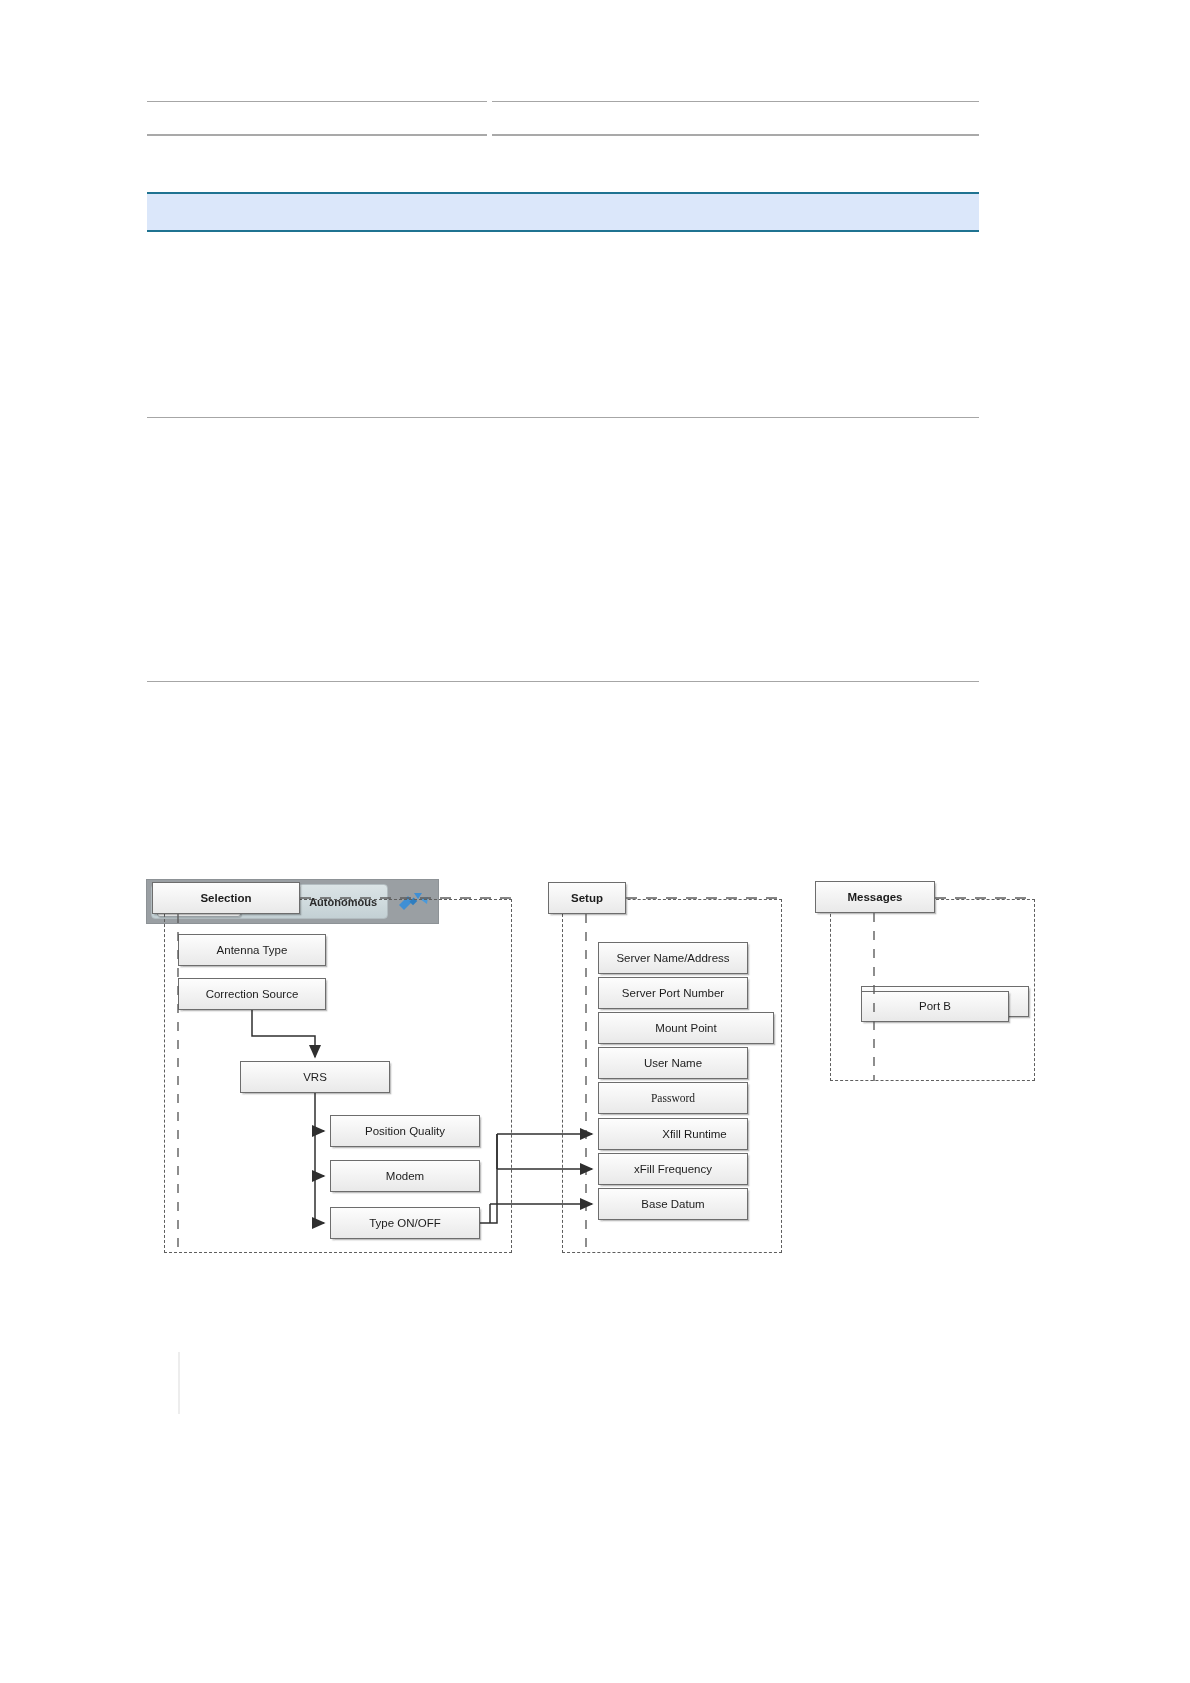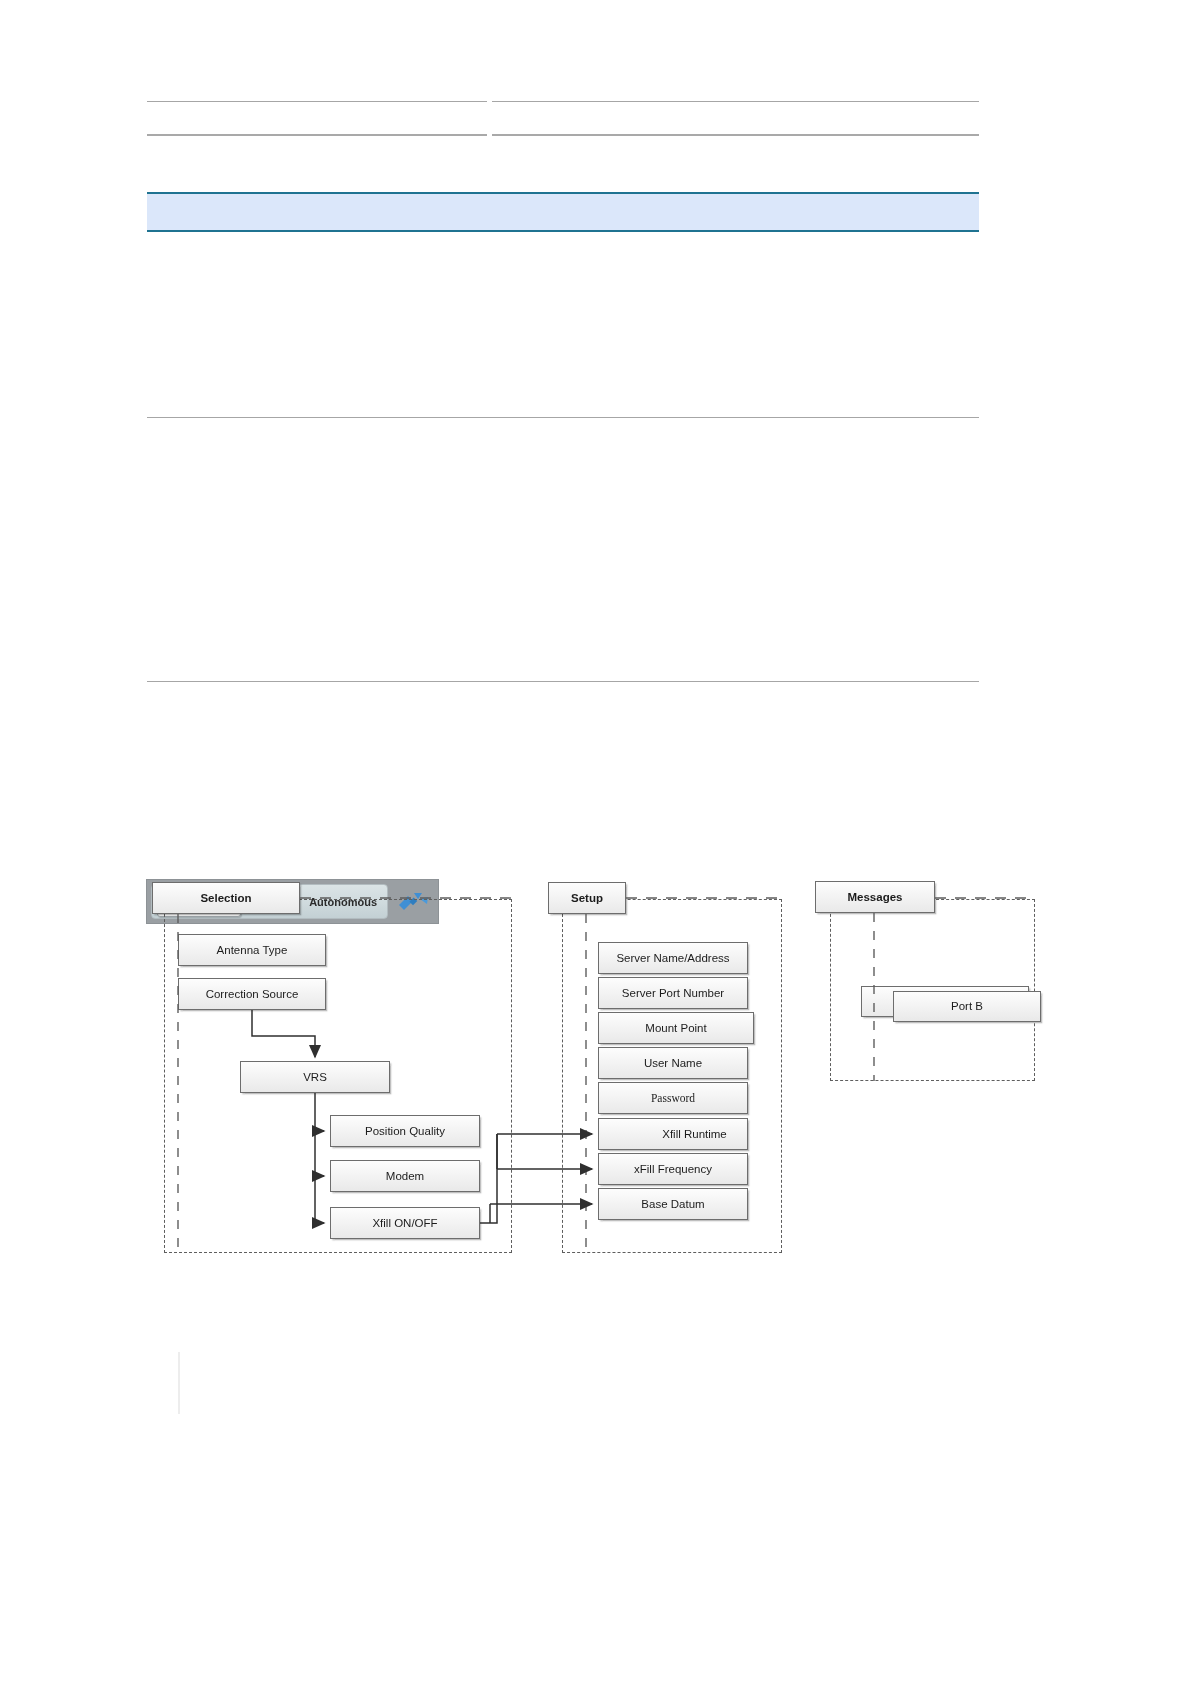--- a/index.html
+++ b/index.html
@@ -196,33 +196,33 @@
 
     <div class="node header" style="left:152px; top:882px; width:148px; height:32px;">Selection</div>
     <div class="node header" style="left:548px; top:882px; width:78px; height:32px;">Setup</div>
     <div class="node header" style="left:815px; top:881px; width:120px; height:32px;">Messages</div>
 
     <div class="node" style="left:178px; top:934px; width:148px; height:32px;">Antenna Type</div>
     <div class="node" style="left:178px; top:978px; width:148px; height:32px;">Correction Source</div>
     <div class="node" style="left:240px; top:1061px; width:150px; height:32px;">VRS</div>
     <div class="node" style="left:330px; top:1115px; width:150px; height:32px;">Position Quality</div>
     <div class="node" style="left:330px; top:1160px; width:150px; height:32px;">Modem</div>
-    <div class="node" style="left:330px; top:1207px; width:150px; height:32px;">Xfill ON/OFF</div>
+    <div class="node" style="left:330px; top:1207px; width:150px; height:32px;">Type ON/OFF</div>
 
     <div class="node" style="left:598px; top:942px; width:150px; height:32px;">Server Name/Address</div>
     <div class="node" style="left:598px; top:977px; width:150px; height:32px;">Server Port Number</div>
-    <div class="node" style="left:598px; top:1012px; width:156px; height:32px;">Mount Point</div>
+    <div class="node" style="left:598px; top:1012px; width:176px; height:32px;">Mount Point</div>
     <div class="node" style="left:598px; top:1047px; width:150px; height:32px;">User Name</div>
     <div class="node" style="left:598px; top:1082px; width:150px; height:32px;font-family:Liberation Serif, serif;">Password</div>
     <div class="node" style="left:598px; top:1118px; width:150px; height:32px;padding-left:43px;">Xfill Runtime</div>
     <div class="node" style="left:598px; top:1153px; width:150px; height:32px;">xFill Frequency</div>
     <div class="node" style="left:598px; top:1188px; width:150px; height:32px;">Base Datum</div>
 
     <div class="node" style="left:861px; top:986px; width:168px; height:31px;font-family:Liberation Serif, serif;">Port A</div>
-    <div class="node" style="left:861px; top:991px; width:148px; height:31px;margin-left:32px;">Port B</div>
+    <div class="node" style="left:861px; top:991px; width:148px; height:31px;">Port B</div>
 
     <svg class="arrows" width="1190" height="1683">
       <defs>
         <marker id="ah" markerWidth="9" markerHeight="9" refX="8" refY="4" orient="auto">
           <path d="M0,0 L9,4 L0,8 z" fill="#2f2f2f"></path>
         </marker>
       </defs>
 
       <line x1="300" y1="898" x2="512" y2="898" stroke="#5e5e5e" stroke-width="1.4" stroke-dasharray="11,9"></line>
       <line x1="626" y1="898" x2="782" y2="898" stroke="#5e5e5e" stroke-width="1.4" stroke-dasharray="11,9"></line>

